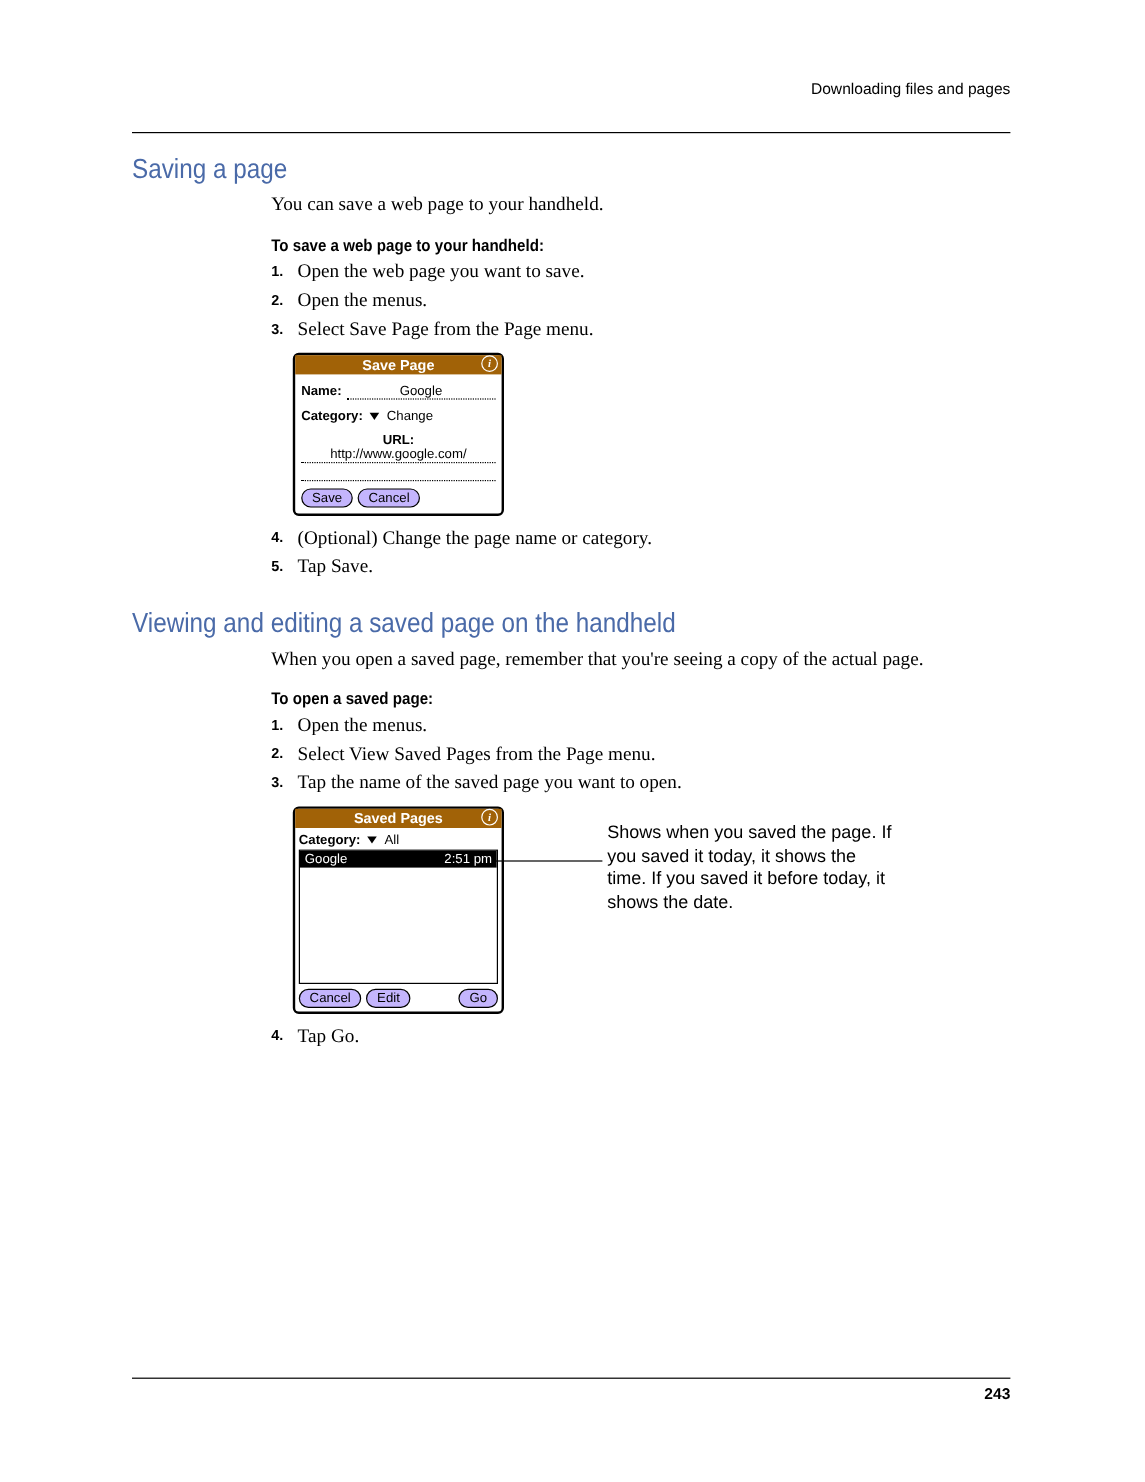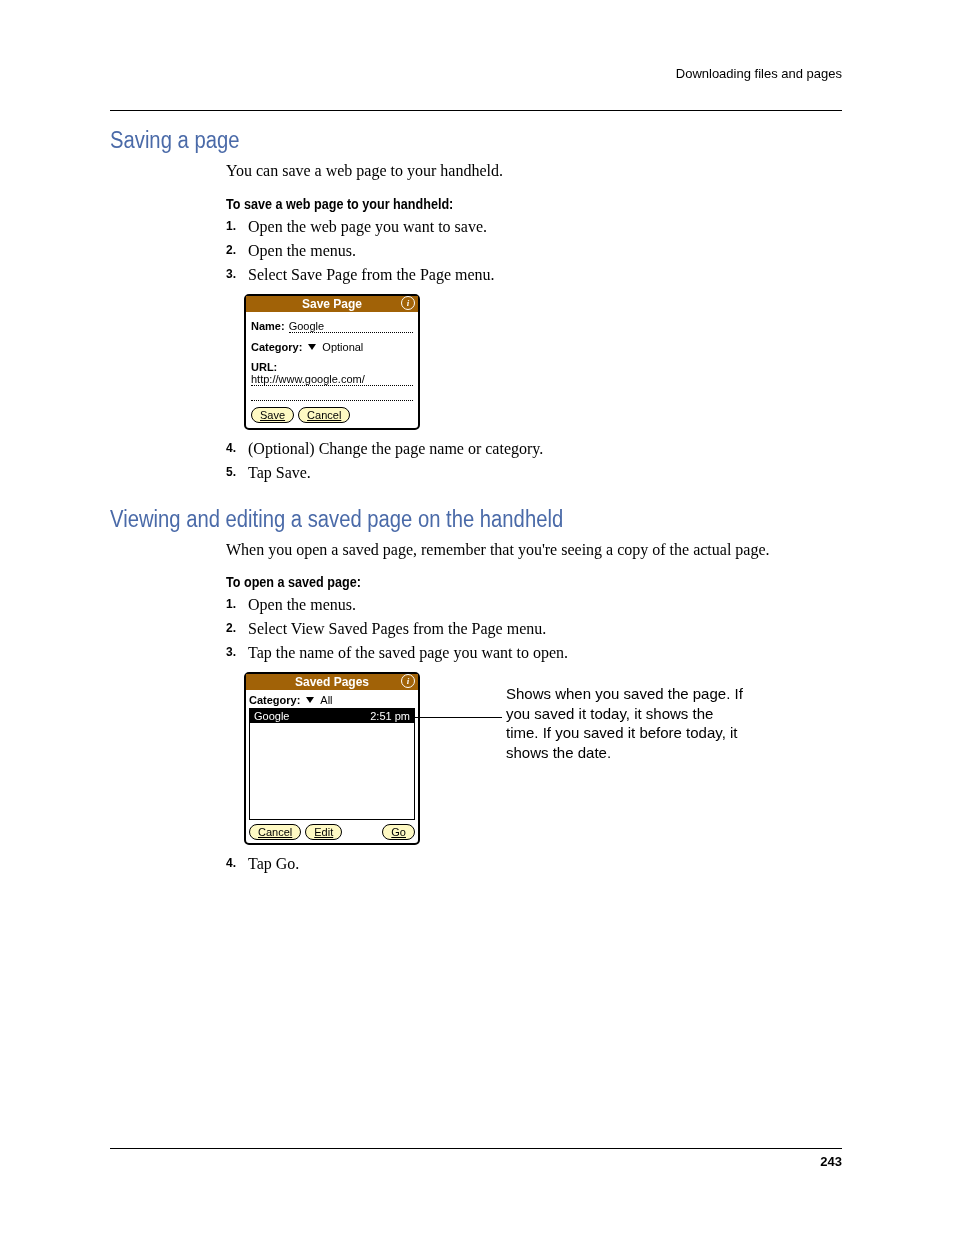--- a/index.html
+++ b/index.html
@@ -109,21 +109,21 @@
     width: 12px; height: 12px;
     border: 1px solid #fff;
     border-radius: 50%;
     display:inline-flex;
     align-items: center; justify-content: center;
     font-size: 9px;
     font-weight: bold;
     font-style: italic;
     font-family: Georgia, serif;
   }
-  .dev-body { padding: 4px 5px 5px 5px; }
+  .dev-body { padding: 4px 5px 5px 5px; text-align: center; }
   .dev-row { margin: 4px 0; display:flex; align-items:center; gap:4px;}
   .dev-label { font-weight: bold; }
   .dotted-field {
     flex:1;
     border-bottom: 1px dotted #000;
     min-height: 12px;
     font-family: Arial, sans-serif;
     font-size:11px;
   }
   .dotted-line {
@@ -140,22 +140,21 @@
     margin: 0 2px;
     vertical-align: middle;
   }
   .pill-btn {
     display: inline-block;
     border: 1px solid #000;
     border-radius: 9px;
     padding: 0 8px;
     font-size: 11px;
     line-height: 14px;
-    background: #fef9c3;
-    text-decoration: underline;
+    background: #c4b5fd;
   }
   .btn-row { margin-top: 6px; display:flex; gap:4px; }
   .list-box {
     border:1px solid #000;
     height:110px;
     position: relative;
     overflow:hidden;
   }
   .list-row {
     background:#000; color:#fff;
@@ -225,21 +224,21 @@
           <span class="dev-info">i</span>
         </div>
         <div class="dev-body">
           <div class="dev-row">
             <span class="dev-label">Name:</span>
             <span class="dotted-field">Google</span>
           </div>
           <div class="dev-row" style="margin-top:8px;">
             <span class="dev-label">Category:</span>
             <span class="tri"></span>
-            <span>Optional</span>
+            <span>Change</span>
           </div>
           <div style="margin-top:8px;">
             <div class="dev-label">URL:</div>
             <div class="dotted-field" style="display:block;">http://www.google.com/</div>
             <div class="dotted-line"></div>
           </div>
           <div class="btn-row">
             <span class="pill-btn">Save</span>
             <span class="pill-btn">Cancel</span>
           </div>

